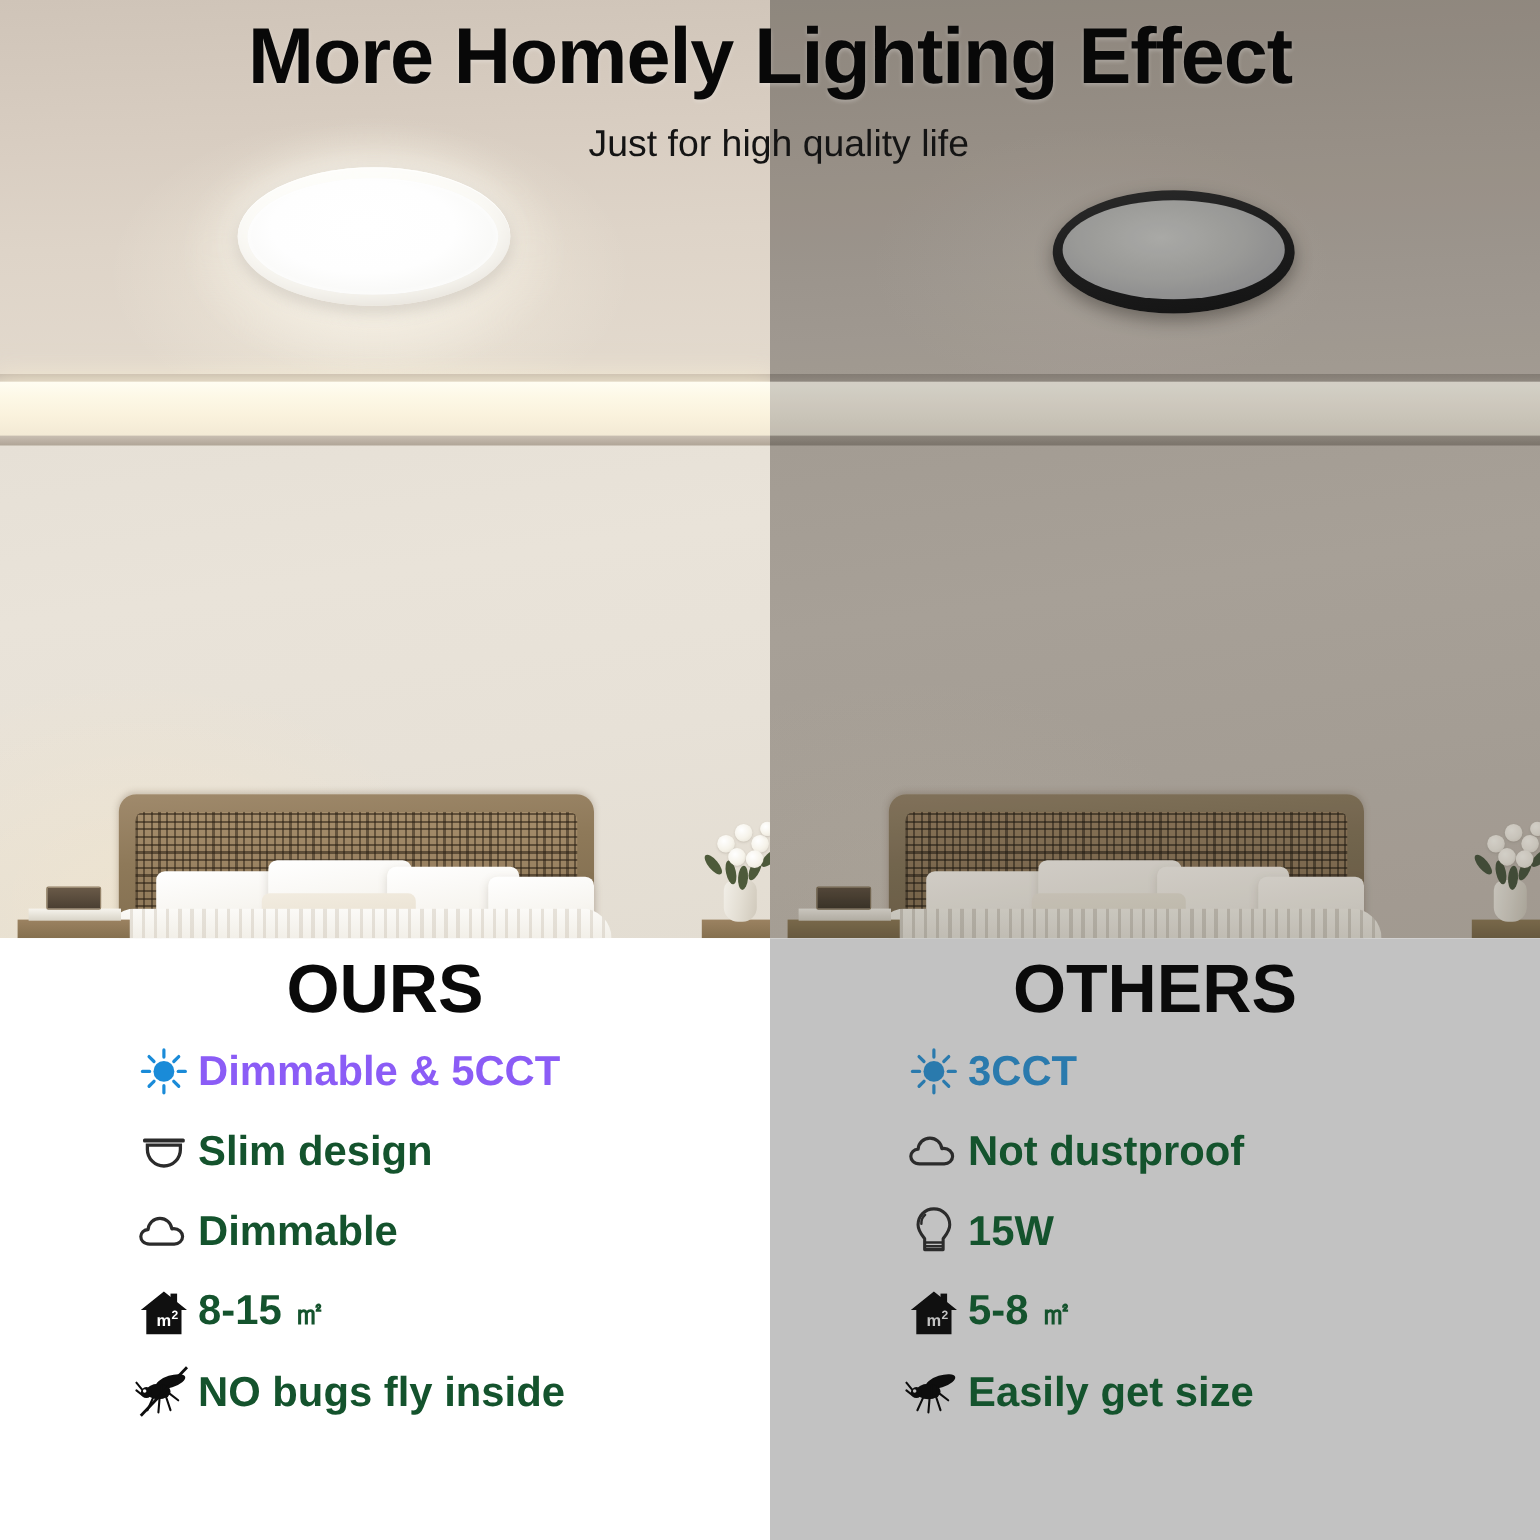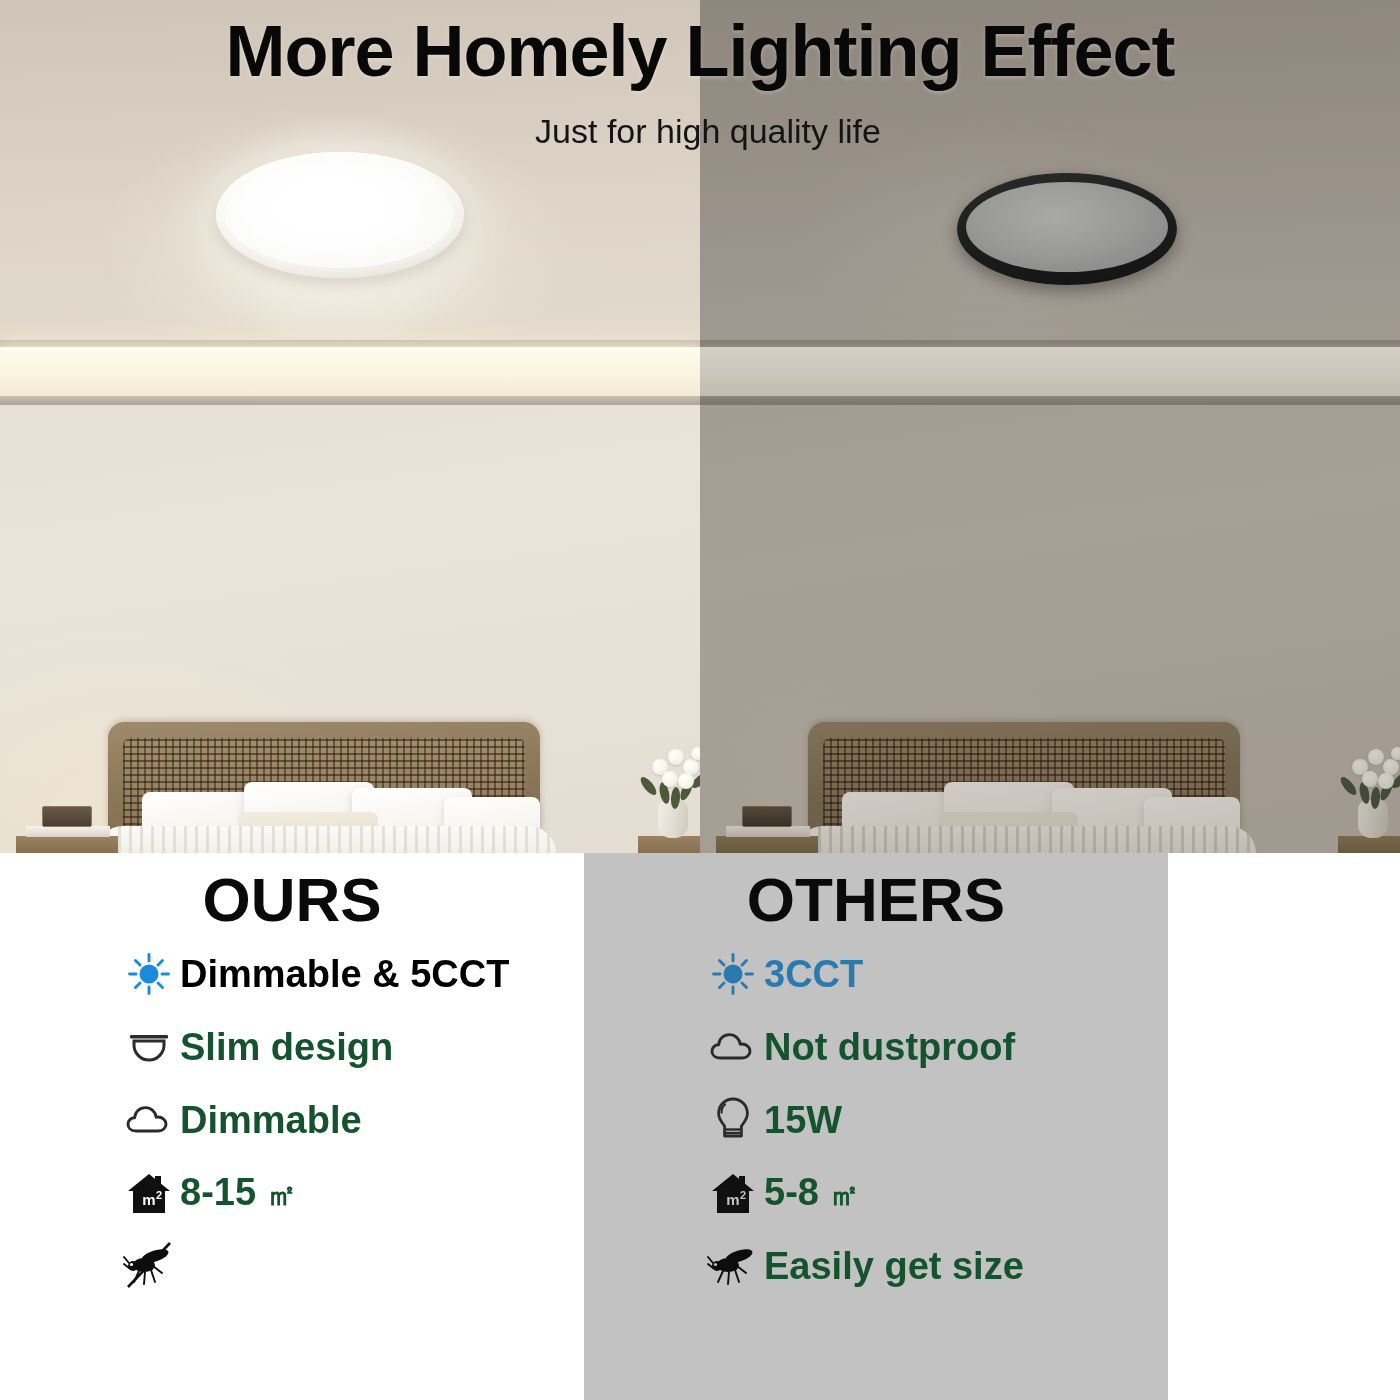--- a/index.html
+++ b/index.html
@@ -217,21 +217,21 @@
     position:absolute; left:0; top:112px; width:1400px;
     text-align:center;
     font-size:34px; font-weight:normal;
     color:#141414;
     z-index:20;
     padding-left:16px;
   }
 
   
   .panels {
-    position:absolute; left:0; top:853px; width:1168px; height:547px;
+    position:absolute; left:0; top:853px; width:1400px; height:547px;
     display:flex;
   }
   .panel { width:700px; height:547px; position:relative; }
   .panel.ours   { background:#ffffff; }
   .panel.others { background:#c2c2c2; }
 
   .panel-title {
     text-align:center;
     font-size:62px; font-weight:bold;
     color:#0a0a0a;
@@ -249,21 +249,21 @@
   .feat .ic {
     width:62px; flex:0 0 62px;
     display:flex; align-items:center; justify-content:center;
   }
   .feat .lbl {
     font-size:38px; font-weight:bold;
     color:#14532d;
     white-space:nowrap;
     letter-spacing:0px;
   }
-  .feat .lbl.accent { color:#000000; }
+  .feat .lbl.accent { color:#8b5cf6; }
   .panel.others .feat .lbl.accent { color:#2a7aad; }
   .feat .lbl .unit { font-size:30px; }
   svg { display:block; }
 </style>
 </head>
 <body>
 
 <div class="stage">
 
   <div class="photo-area">
@@ -424,20 +424,21 @@
                 <line x1="29" y1="29" x2="33" y2="41"></line>
                 <line x1="31" y1="25" x2="40" y2="32"></line>
               </g>
               <g stroke="#0d0d0d" stroke-width="1.7">
                 <line x1="25" y1="18" x2="25" y2="30"></line>
                 <line x1="30" y1="19" x2="30" y2="29"></line>
               </g>
               <line x1="48" y1="2" x2="6" y2="46" stroke="#0d0d0d" stroke-width="2.6"></line>
             </svg>
           </span>
+          <span class="lbl">NO bugs fly inside</span>
         </div>
 
       </div>
     </div>
 
     <div class="panel others">
       <div class="panel-title">OTHERS</div>
       <div class="feat-list">
 
         <div class="feat">

